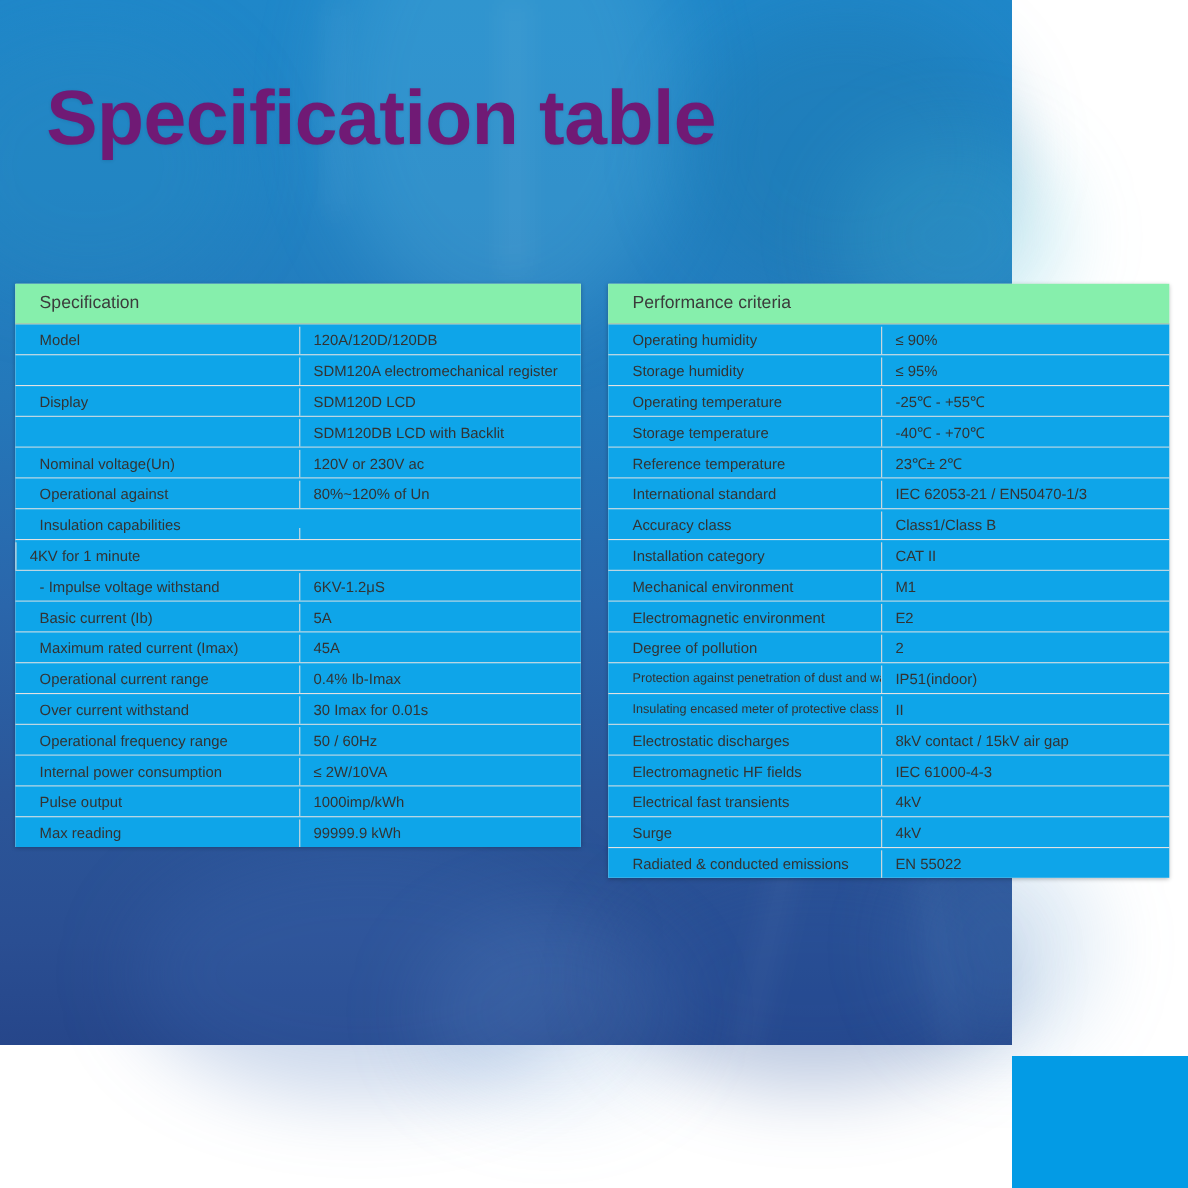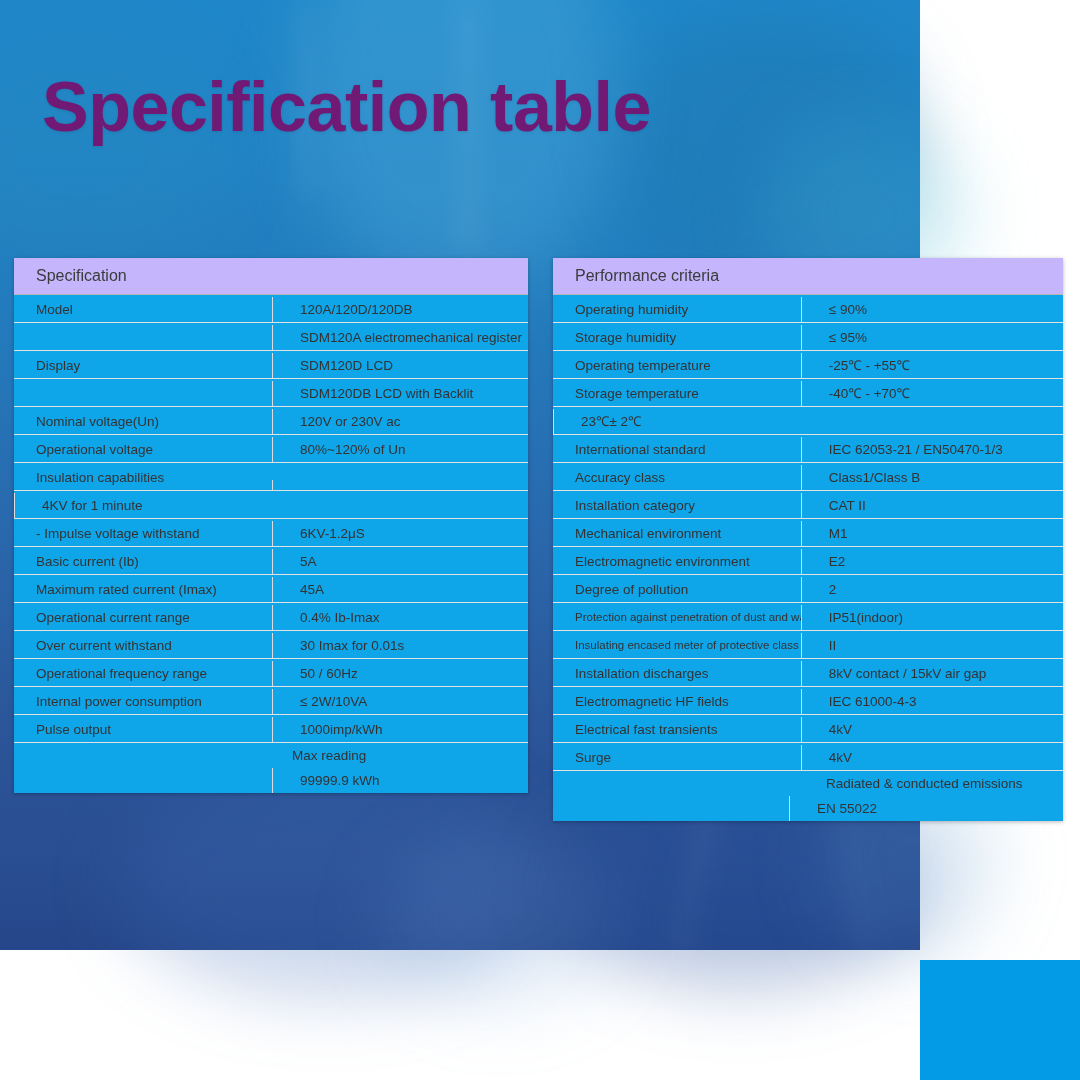--- a/index.html
+++ b/index.html
@@ -100,55 +100,55 @@
     top: 258px;
     width: 514px;
   }
   #table-performance {
     left: 553px;
     top: 258px;
     width: 510px;
   }
 
   .tbl-head {
-    background: #c4b5fd;
+    background: #86efac;
     color: #3b3b3b;
     font-size: 16px;
     padding: 8px 0 9px 22px;
     box-sizing: border-box;
     height: 37px;
     line-height: 20px;
     border-bottom: 1px solid #b5b5b5;
   }
 
   .tbl-body { display: block; }
 
   .tbl-row {
     display: flex;
     align-items: flex-end;
     border-bottom: 1px solid #e2e2e2;
     min-height: 27px;
     background: #0ea5e9;
   }
-  .tbl-row:last-child { border-bottom: none; flex-direction: column; }
+  .tbl-row:last-child { border-bottom: none; }
 
   .cell-label,
   .cell-value {
     box-sizing: border-box;
     display: flex;
     align-items: center;
     font-size: 13.5px;
     color: #333333;
     line-height: 15px;
     padding: 5px 6px 5px 0;
     white-space: nowrap;
     overflow: hidden;
   }
   .cell-label { padding-left: 22px; }
-  .cell-value { padding-left: 27px; border-left: 1px solid #dcdcdc; }
+  .cell-value { padding-left: 12px; border-left: 1px solid #dcdcdc; }
 
   
   #table-specification .cell-label { width: 258px; }
   #table-specification .cell-value { width: 256px; }
 
   
   #table-performance .cell-label { width: 259px; }
   #table-performance .cell-value { width: 274px; }
 
   
@@ -194,21 +194,21 @@
       </div>
       <div class="tbl-row">
         <div class="cell-label"></div>
         <div class="cell-value">SDM120DB LCD with Backlit</div>
       </div>
       <div class="tbl-row">
         <div class="cell-label">Nominal voltage(Un)</div>
         <div class="cell-value">120V or 230V ac</div>
       </div>
       <div class="tbl-row">
-        <div class="cell-label">Operational voltage</div>
+        <div class="cell-label">Operational against</div>
         <div class="cell-value">80%~120% of Un</div>
       </div>
       <div class="tbl-row">
         <div class="cell-label">Insulation capabilities</div>
         <div class="cell-value"></div>
       </div>
       <div class="tbl-row">
         <div class="cell-value">4KV for 1 minute</div>
       </div>
       <div class="tbl-row">
@@ -263,20 +263,21 @@
       </div>
       <div class="tbl-row">
         <div class="cell-label">Operating temperature</div>
         <div class="cell-value">-25℃ - +55℃</div>
       </div>
       <div class="tbl-row">
         <div class="cell-label">Storage temperature</div>
         <div class="cell-value">-40℃ - +70℃</div>
       </div>
       <div class="tbl-row">
+        <div class="cell-label">Reference temperature</div>
         <div class="cell-value">23℃± 2℃</div>
       </div>
       <div class="tbl-row">
         <div class="cell-label">International standard</div>
         <div class="cell-value">IEC 62053-21 /  EN50470-1/3</div>
       </div>
       <div class="tbl-row">
         <div class="cell-label">Accuracy class</div>
         <div class="cell-value">Class1/Class B</div>
       </div>
@@ -298,21 +299,21 @@
       </div>
       <div class="tbl-row compact">
         <div class="cell-label">Protection against penetration of dust and water</div>
         <div class="cell-value">IP51(indoor)</div>
       </div>
       <div class="tbl-row compact">
         <div class="cell-label">Insulating encased meter of protective class</div>
         <div class="cell-value">II</div>
       </div>
       <div class="tbl-row">
-        <div class="cell-label">Installation discharges</div>
+        <div class="cell-label">Electrostatic discharges</div>
         <div class="cell-value">8kV contact / 15kV air gap</div>
       </div>
       <div class="tbl-row">
         <div class="cell-label">Electromagnetic HF fields</div>
         <div class="cell-value">IEC 61000-4-3</div>
       </div>
       <div class="tbl-row">
         <div class="cell-label">Electrical fast transients</div>
         <div class="cell-value">4kV</div>
       </div>

